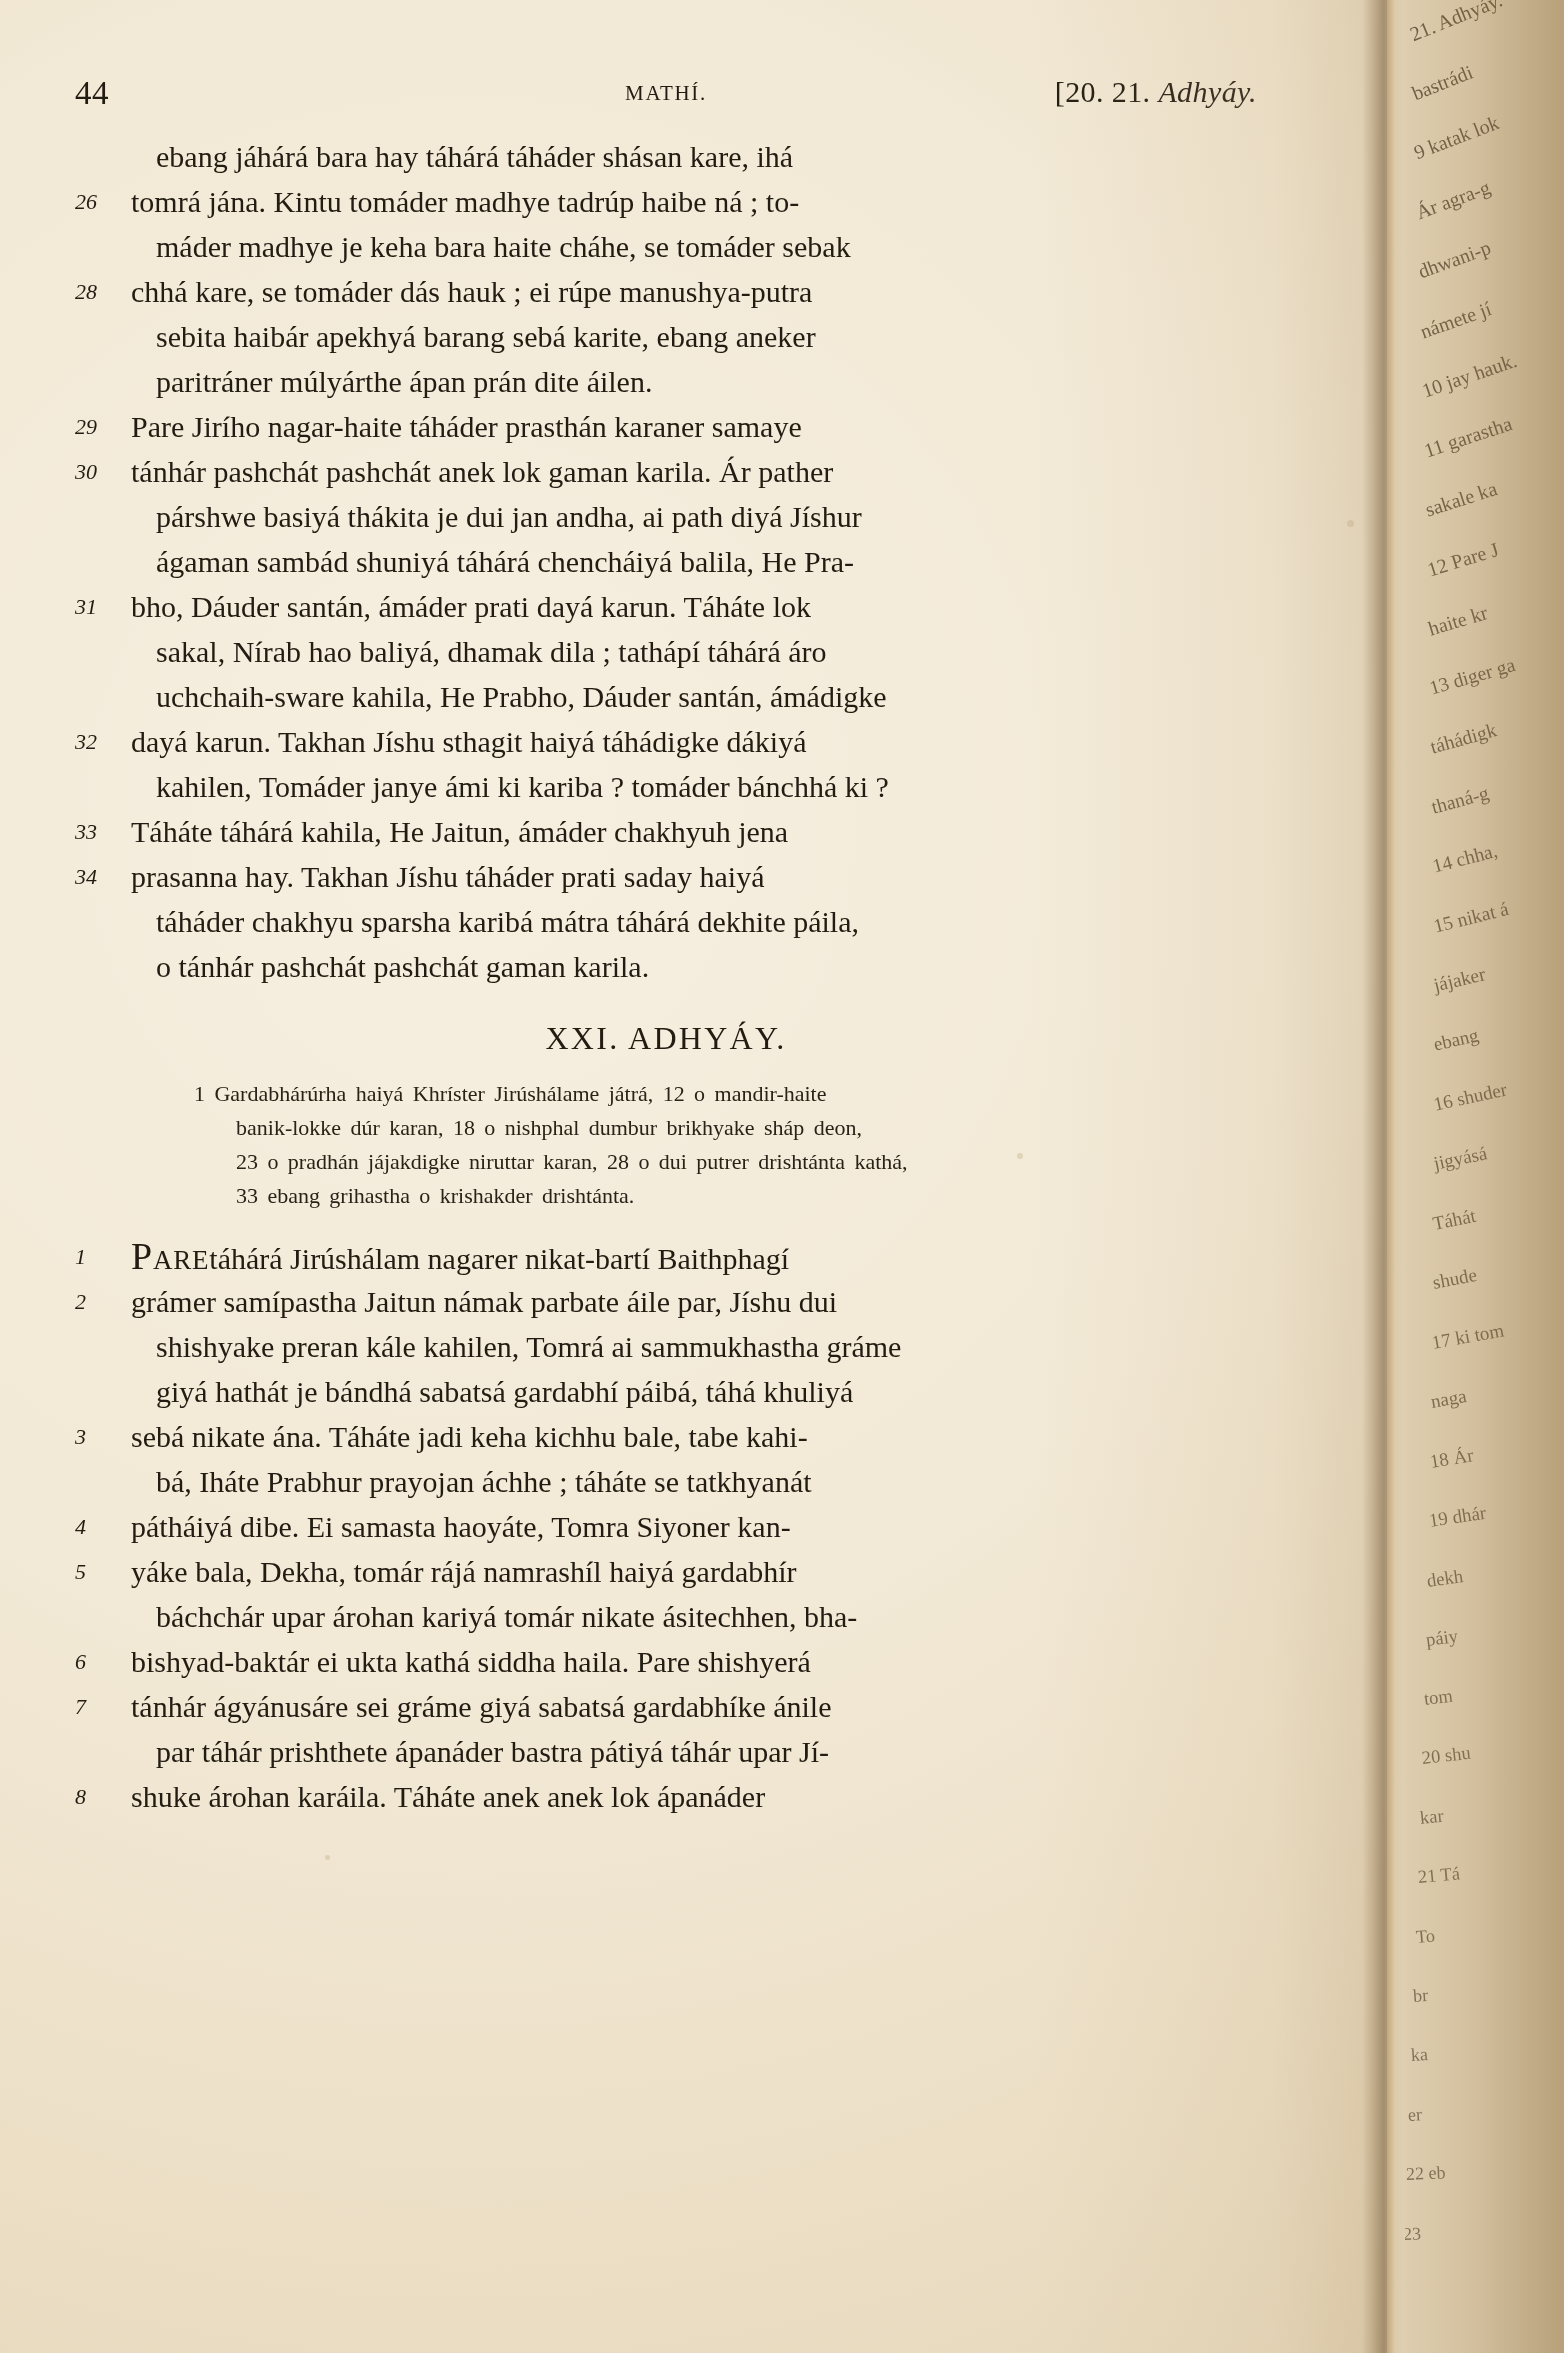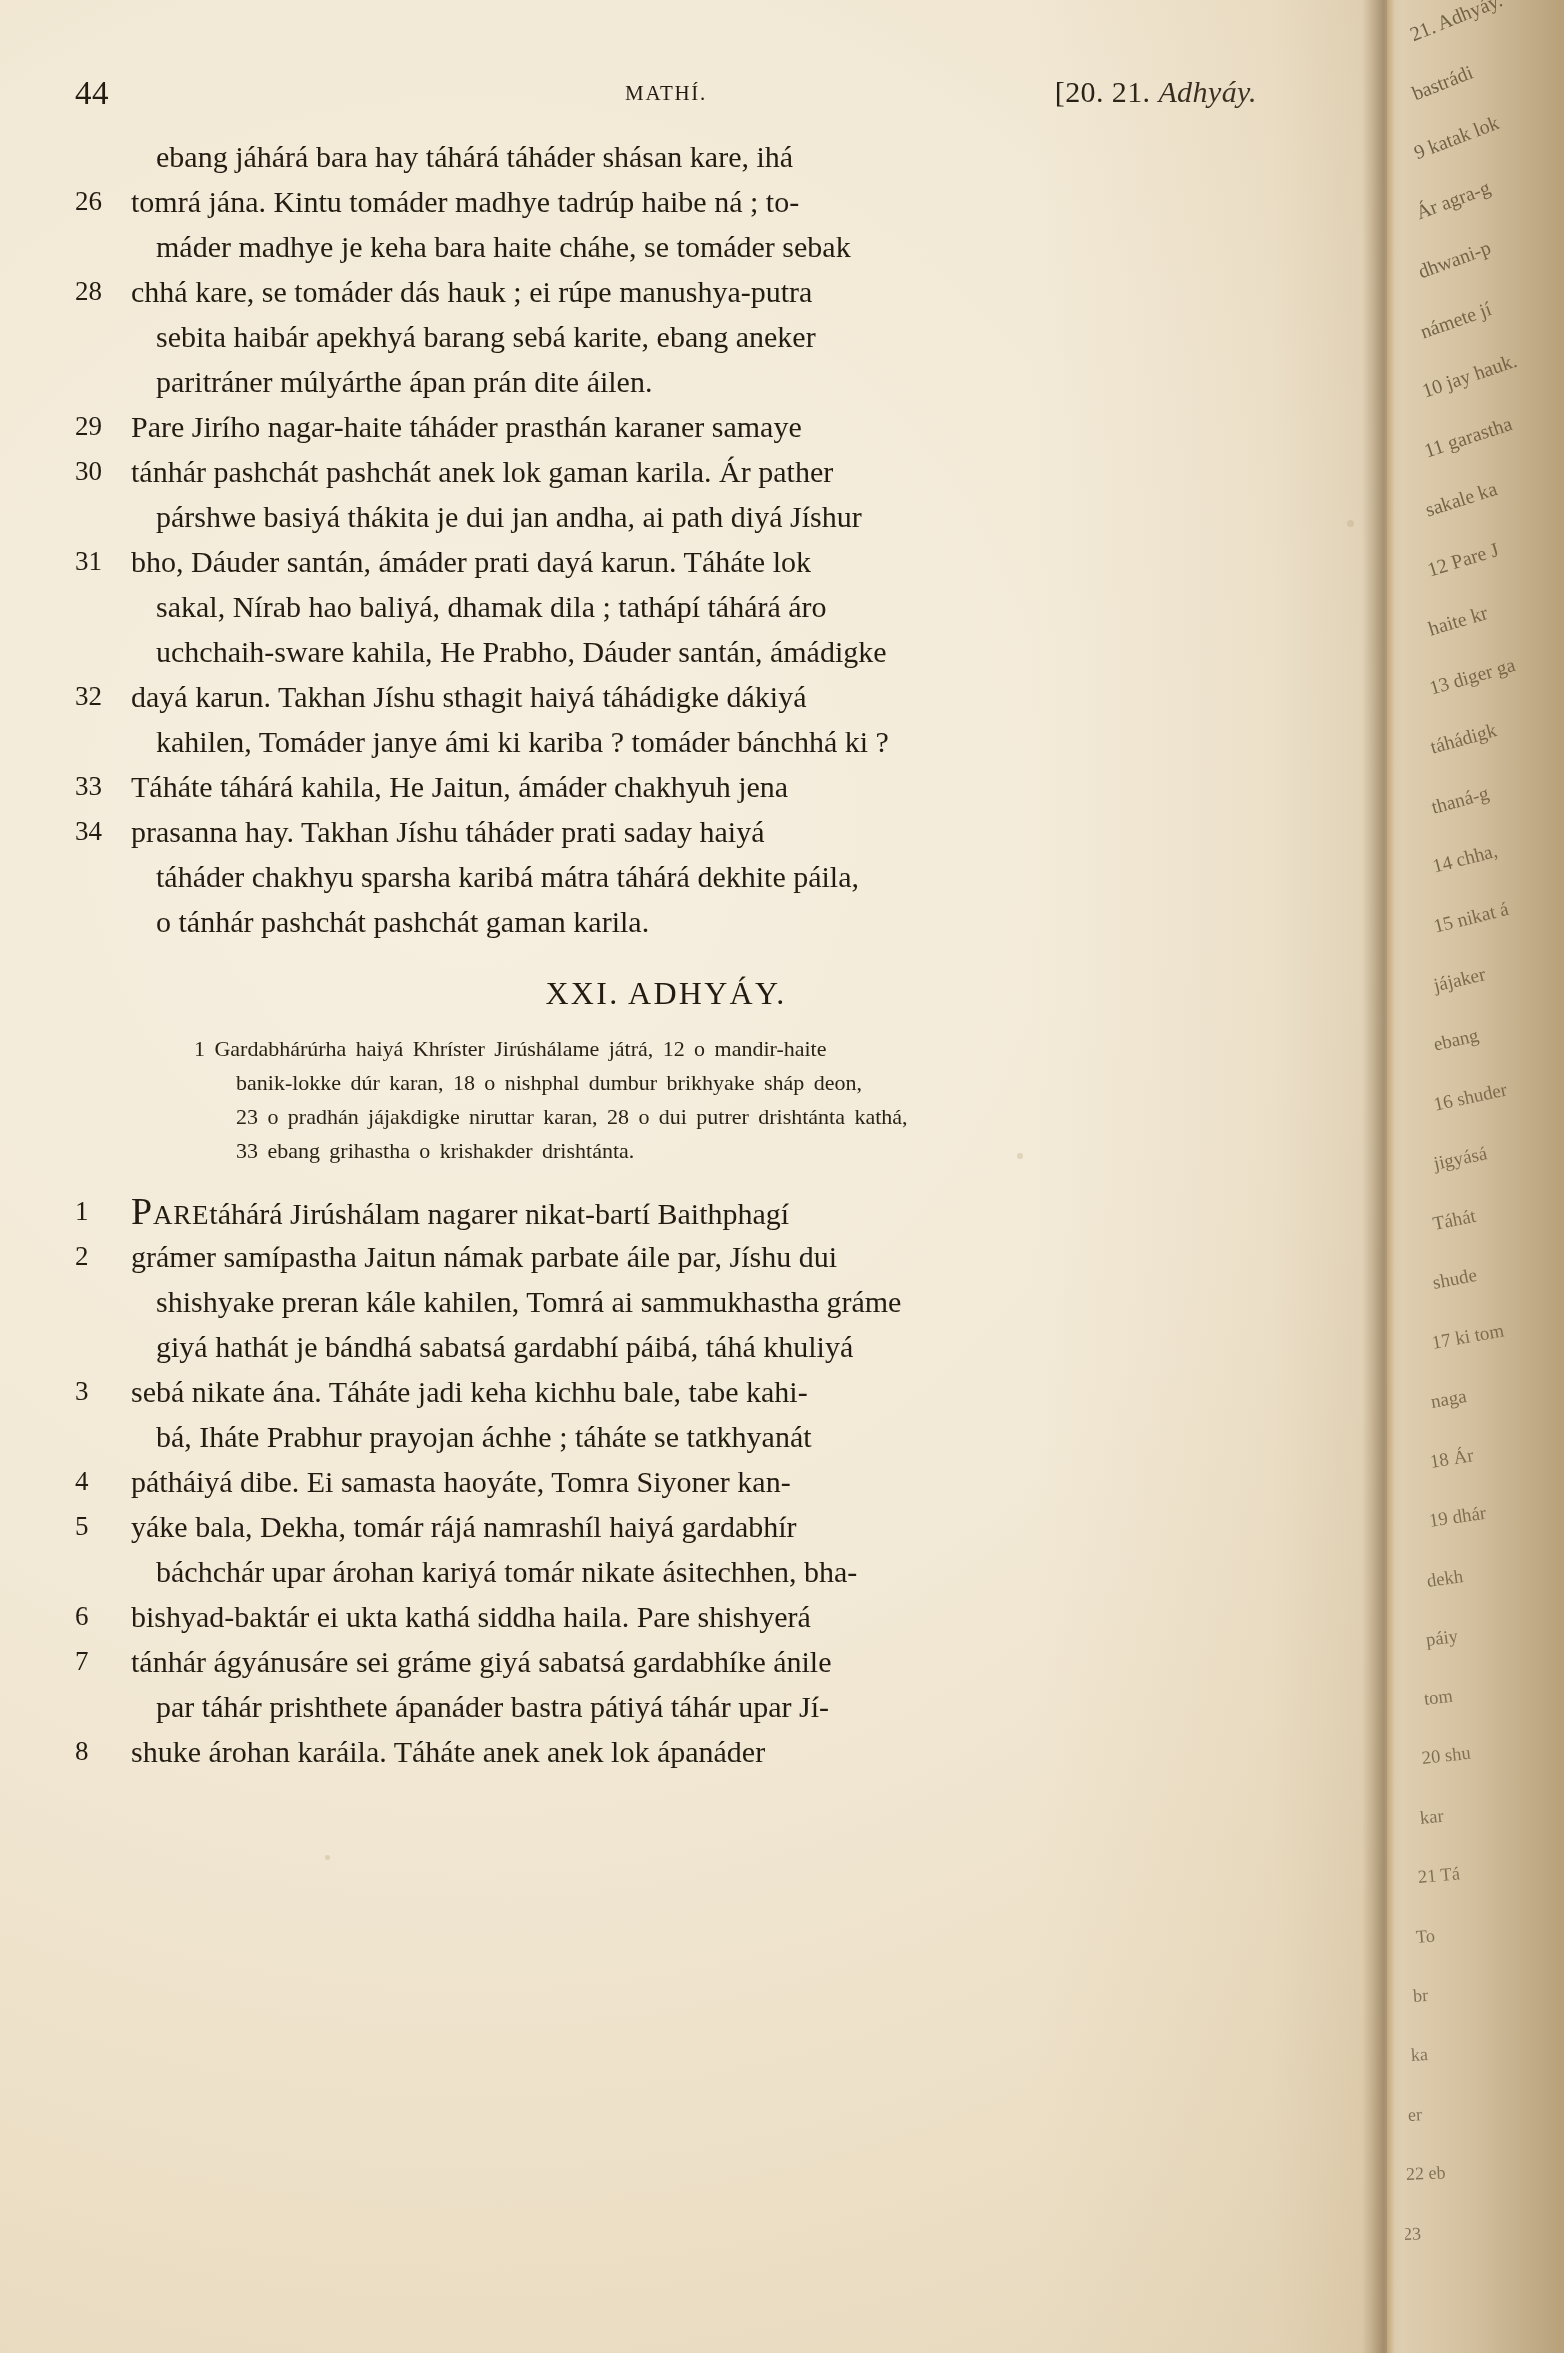--- a/index.html
+++ b/index.html
@@ -81,21 +81,22 @@
     font-size: 30px;
     padding-left: 56px;
     white-space: nowrap;
   }
   .vnum {
     position: absolute;
     left: 0;
     top: 0;
     width: 49px;
     text-align: left;
-    font-size: 27px;
+    font-size: 22px;
+    font-style: italic;
   }
   
   .t { display: inline-block; }
   .indent  { padding-left: 81px; }
 
   
   .chapter-head {
     margin-top: 31px;
     text-align: center;
     font-size: 32px;
@@ -193,20 +194,21 @@
     <div class="verses" id="ch20">
         <div class="vline indent"><span class="vnum"></span><span class="t">ebang  jáhárá  bara  hay  táhárá  táháder  shásan  kare,  ihá</span></div>
         <div class="vline"><span class="vnum">26</span><span class="t">tomrá jána.   Kintu tomáder madhye tadrúp haibe ná ; to-</span></div>
         <div class="vline indent"><span class="vnum"></span><span class="t">máder madhye je keha bara haite cháhe, se tomáder sebak</span></div>
         <div class="vline"><span class="vnum">28</span><span class="t">chhá  kare,  se  tomáder  dás  hauk ;  ei  rúpe  manushya-putra</span></div>
         <div class="vline indent"><span class="vnum"></span><span class="t">sebita  haibár  apekhyá  barang  sebá  karite,  ebang  aneker</span></div>
         <div class="vline indent"><span class="vnum"></span><span class="t">paritráner múlyárthe ápan prán dite áilen.</span></div>
         <div class="vline"><span class="vnum">29</span><span class="t">   Pare Jirího nagar-haite táháder prasthán karaner samaye</span></div>
         <div class="vline"><span class="vnum">30</span><span class="t">tánhár pashchát pashchát anek lok gaman karila.   Ár pather</span></div>
         <div class="vline indent"><span class="vnum"></span><span class="t">párshwe  basiyá  thákita  je  dui  jan  andha,  ai  path  diyá  Jíshur</span></div>
+        <div class="vline indent"><span class="vnum"></span><span class="t">ágaman  sambád  shuniyá  táhárá  chencháiyá  balila,  He  Pra-</span></div>
         <div class="vline"><span class="vnum">31</span><span class="t">bho,  Dáuder  santán,  ámáder  prati  dayá  karun.    Táháte  lok</span></div>
         <div class="vline indent"><span class="vnum"></span><span class="t">sakal,  Nírab  hao  baliyá,  dhamak  dila ;   tathápí  táhárá  áro</span></div>
         <div class="vline indent"><span class="vnum"></span><span class="t">uchchaih-sware kahila, He Prabho, Dáuder santán, ámádigke</span></div>
         <div class="vline"><span class="vnum">32</span><span class="t">dayá karun.   Takhan Jíshu sthagit haiyá táhádigke dákiyá</span></div>
         <div class="vline indent"><span class="vnum"></span><span class="t">kahilen, Tomáder janye ámi ki kariba ?  tomáder bánchhá ki ?</span></div>
         <div class="vline"><span class="vnum">33</span><span class="t">Táháte  táhárá  kahila,  He  Jaitun,  ámáder  chakhyuh  jena</span></div>
         <div class="vline"><span class="vnum">34</span><span class="t">prasanna  hay.   Takhan  Jíshu  táháder  prati  saday  haiyá</span></div>
         <div class="vline indent"><span class="vnum"></span><span class="t">táháder  chakhyu  sparsha  karibá  mátra  táhárá  dekhite  páila,</span></div>
         <div class="vline indent"><span class="vnum"></span><span class="t">o tánhár pashchát pashchát gaman karila.</span></div>
       </div>

